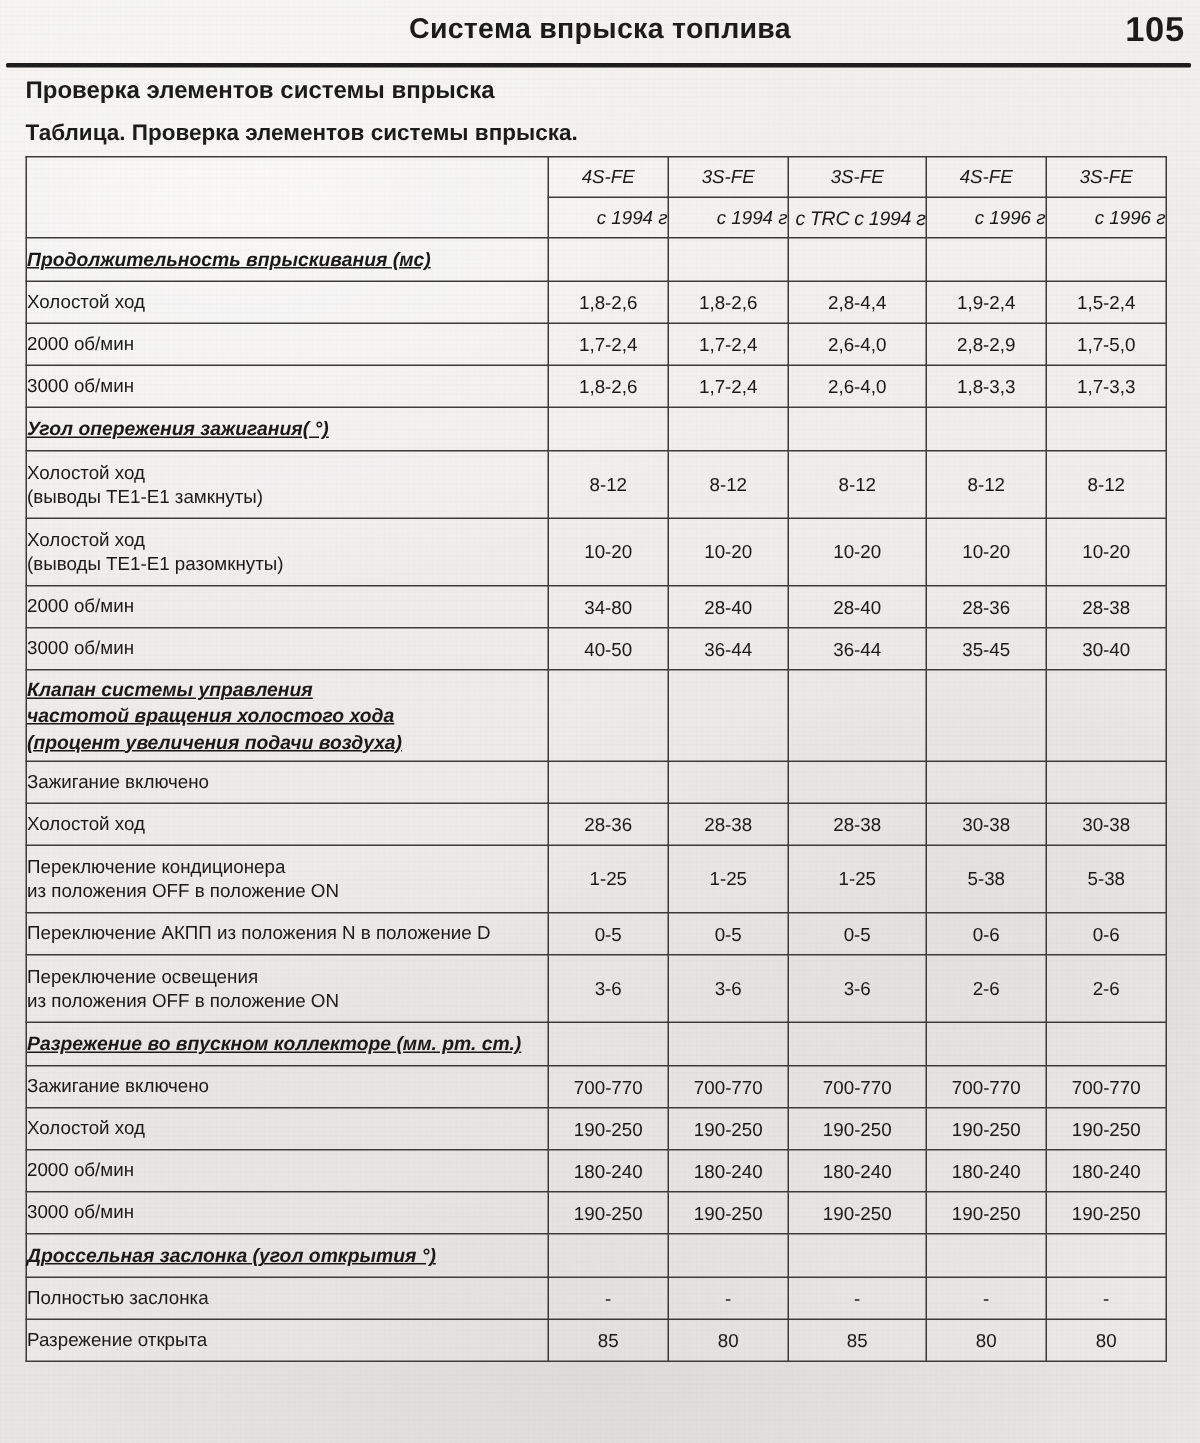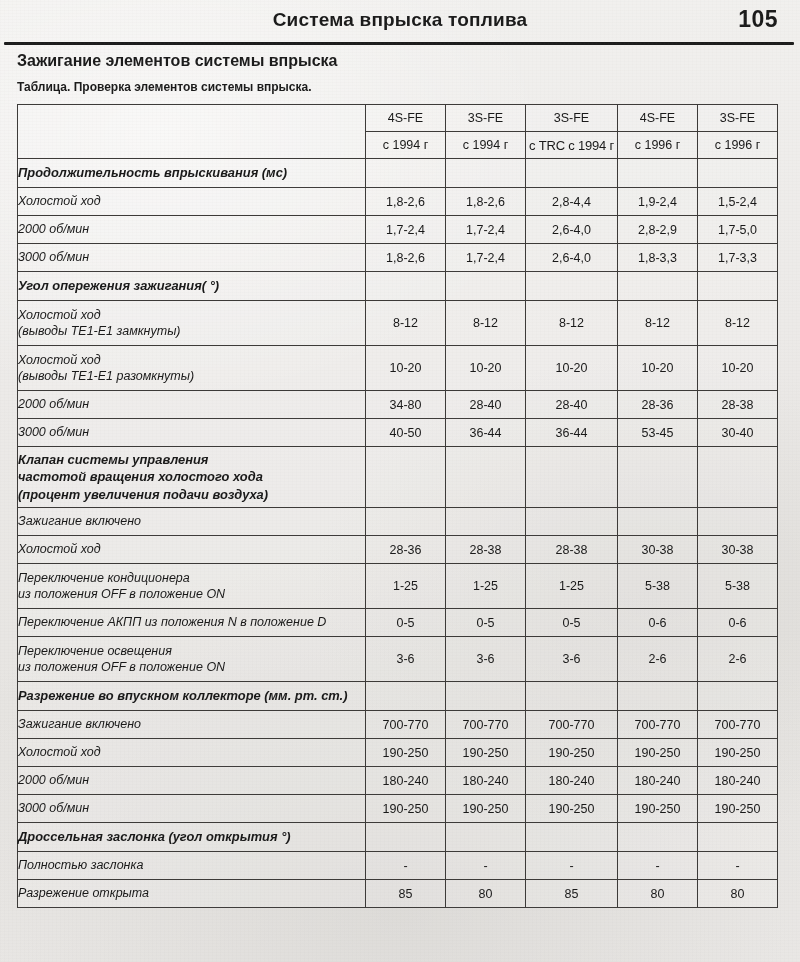--- a/index.html
+++ b/index.html
@@ -54,21 +54,21 @@
     left: 0;
     right: 0;
     top: 3px;
     text-align: center;
     font-size: 19px;
     font-weight: bold;
     letter-spacing: .2px;
   }
   .runhead-pageno {
     position: absolute;
-    right: 22px;
+    right: 10px;
     top: 0px;
     font-size: 23px;
     font-weight: bold;
     letter-spacing: .5px;
   }
   .runhead-rule {
     position: absolute;
     left: 4px;
     right: 6px;
     top: 36px;
@@ -82,21 +82,21 @@
     position: absolute;
     left: 17px;
     top: 52px;
     font-size: 16px;
     font-weight: bold;
   }
   .table-caption {
     position: absolute;
     left: 17px;
     top: 80px;
-    font-size: 12px;
+    font-size: 15px;
     font-weight: bold;
   }
 
   
   .tbl-wrap {
     position: absolute;
     left: 17px;
     top: 104px;
     width: 752px;
   }
@@ -116,59 +116,59 @@
   }
   col.c-label { width: 348px; }
   col.c-v     { width: 80px;  }
   col.c-v3    { width: 92px;  }
 
   .lbl {
     padding: 4px 0 4px 7px;
     line-height: 1.32;
     font-size: 12.7px;
     text-align: left;
-    font-style: italic;
   }
   .lbl.sec {
     font-style: italic;
     font-weight: bold;
     font-size: 12.9px;
+    text-decoration: underline;
   }
   .val {
     text-align: center;
     padding: 4px 2px;
     font-size: 12.7px;
     white-space: nowrap;
   }
 
   
-  .r-head td  { height: 26px; }
+  .r-head td  { height: 26px; font-style: italic; }
   .r-sec  td  { height: 28px; }
   .r-1    td  { height: 27px; }
   .r-2    td  { height: 44px; }
   .r-3    td  { height: 60px; }
 
   .hdr-model { text-align: center; font-size: 13px; padding: 5px 2px 2px; }
-  .hdr-year  { text-align: center; font-size: 12.3px; padding: 2px 1px 5px; white-space: nowrap; }
+  .hdr-year  { text-align: right; font-size: 12.3px; padding: 2px 1px 5px; white-space: nowrap; }
   .hdr-year.tight { font-size: 13px; letter-spacing: -.2px; }
 </style>
 </head>
 <body>
 
 <div class="scan-page"></div>
 
 <div class="sheet">
 
   <div class="runhead">
     <div class="runhead-title">Система впрыска топлива</div>
     <div class="runhead-pageno">105</div>
     <div class="runhead-rule"></div>
   </div>
 
-  <div class="section-heading">Зажигание элементов системы впрыска</div>
+  <div class="section-heading">Проверка элементов системы впрыска</div>
   <div class="table-caption">Таблица. Проверка элементов системы впрыска.</div>
 
   <div class="tbl-wrap">
     <table class="spec">
       <colgroup>
         <col class="c-label">
           <col class="c-v">
           <col class="c-v">
           <col class="c-v3">
           <col class="c-v">
@@ -252,21 +252,21 @@
             <td class="val">28-40</td>
             <td class="val">28-40</td>
             <td class="val">28-36</td>
             <td class="val">28-38</td>
           </tr>
           <tr class="r-1">
             <td class="lbl">3000 об/мин</td>
             <td class="val">40-50</td>
             <td class="val">36-44</td>
             <td class="val">36-44</td>
-            <td class="val">53-45</td>
+            <td class="val">35-45</td>
             <td class="val">30-40</td>
           </tr>
           <tr class="r-3">
             <td class="lbl sec">Клапан системы управления<br>частотой вращения холостого хода<br>(процент увеличения подачи воздуха)</td>
             <td class="val"></td>
             <td class="val"></td>
             <td class="val"></td>
             <td class="val"></td>
             <td class="val"></td>
           </tr>

